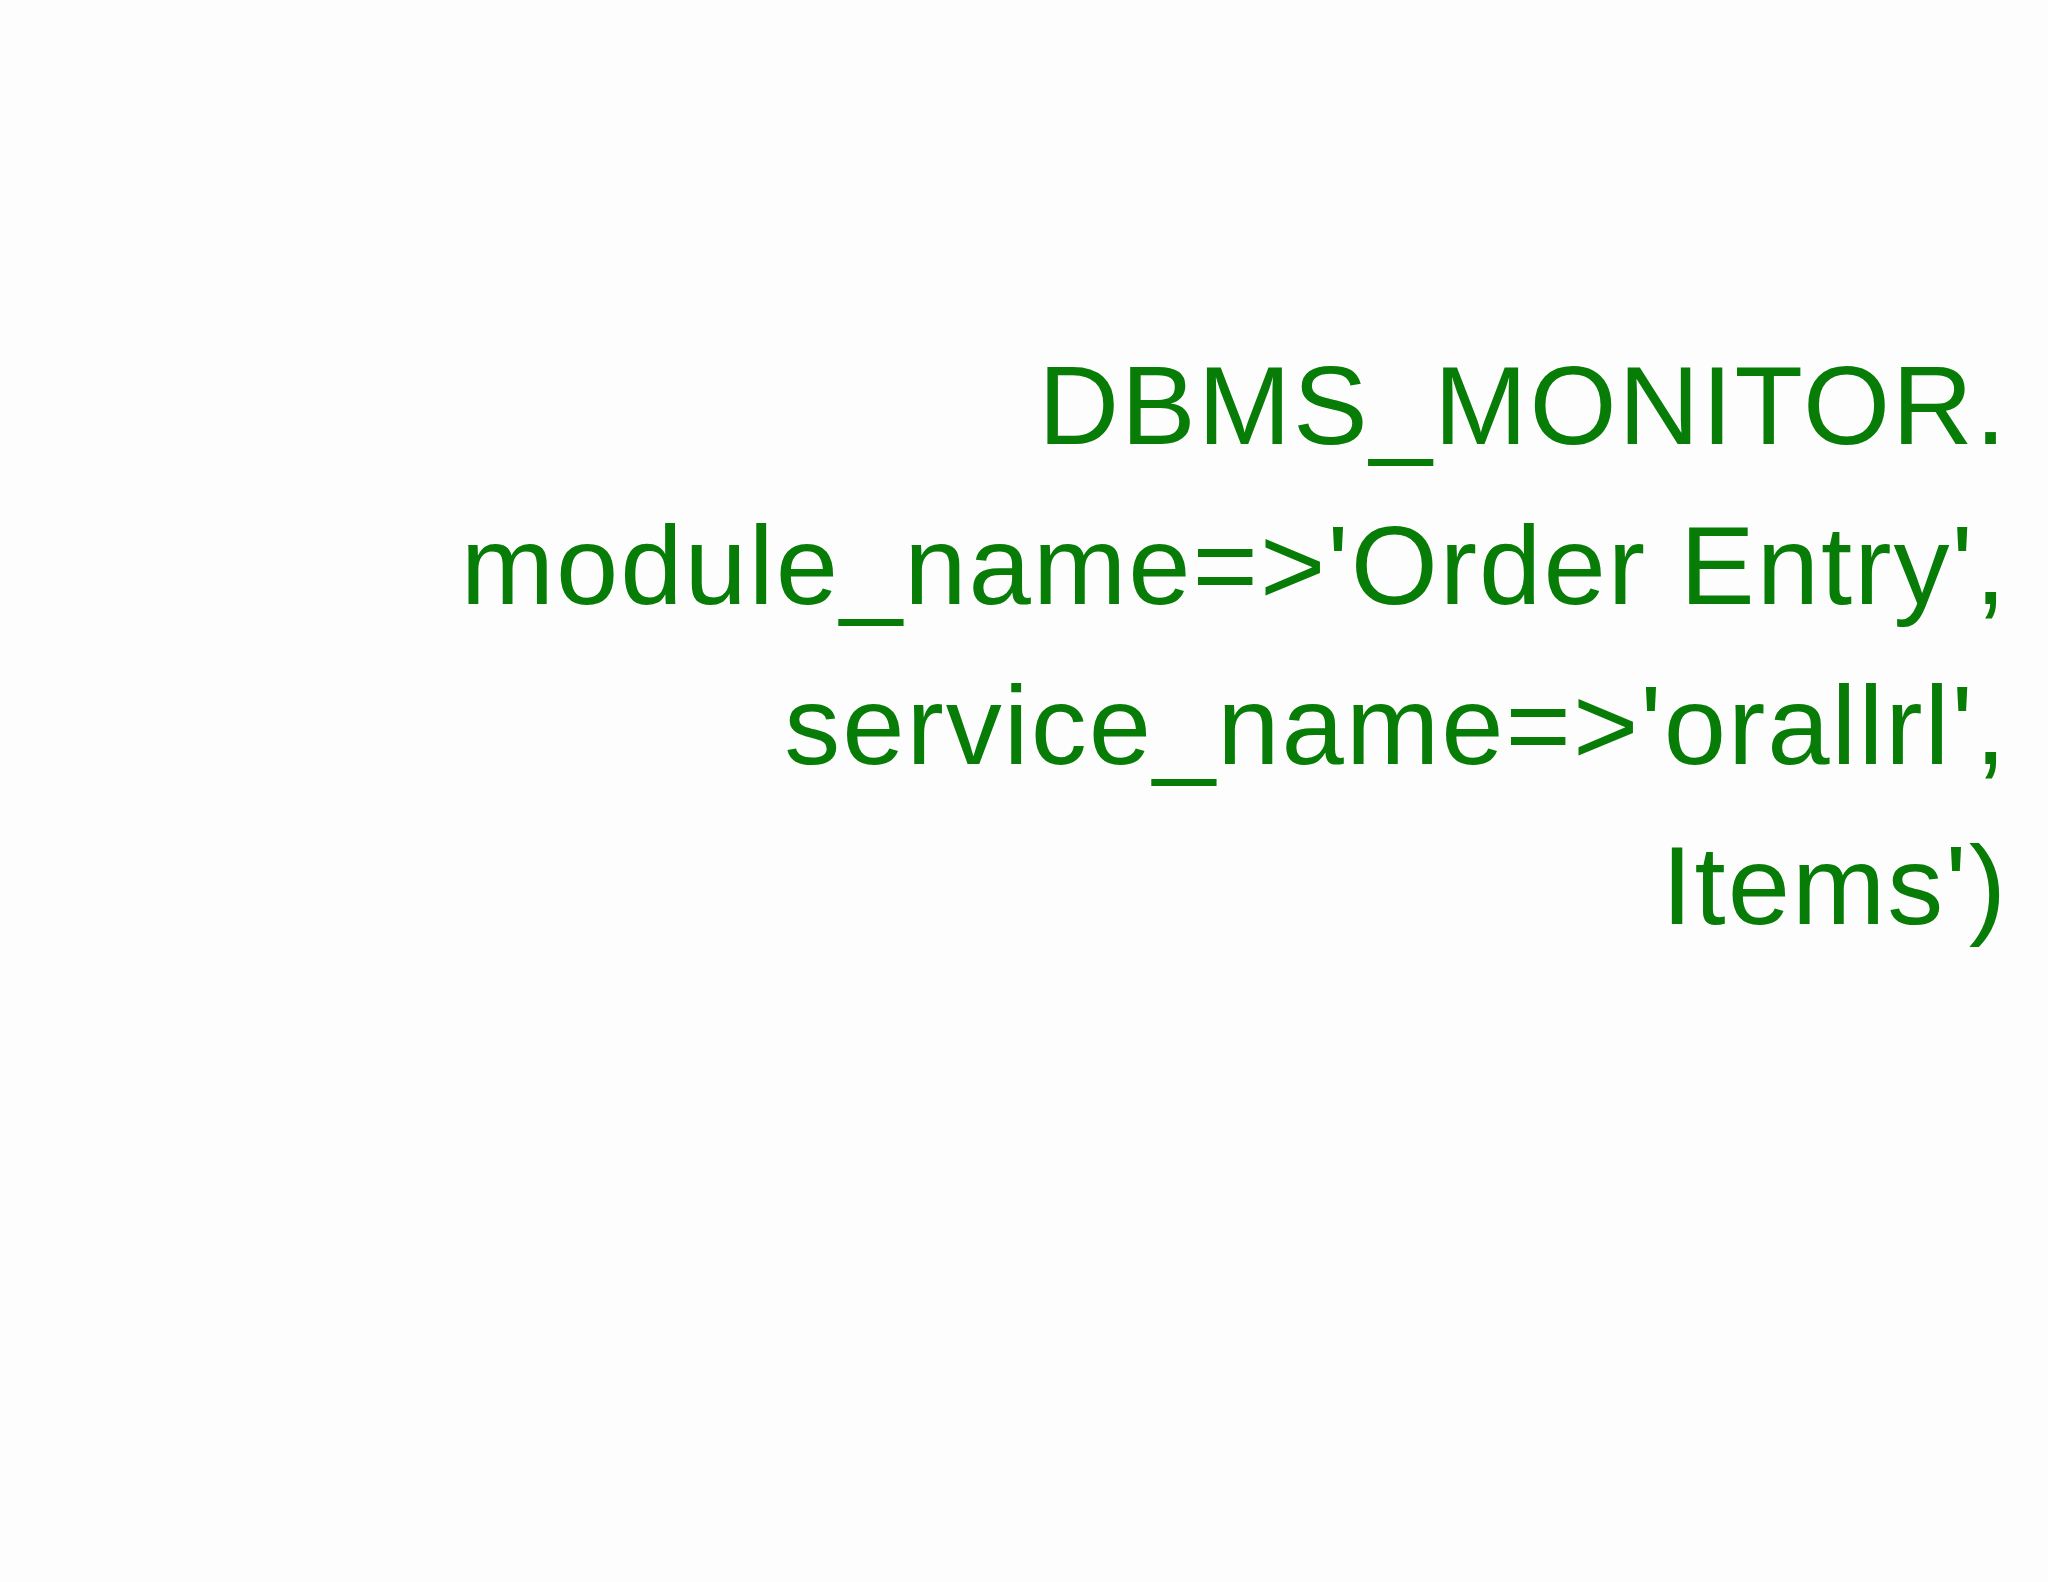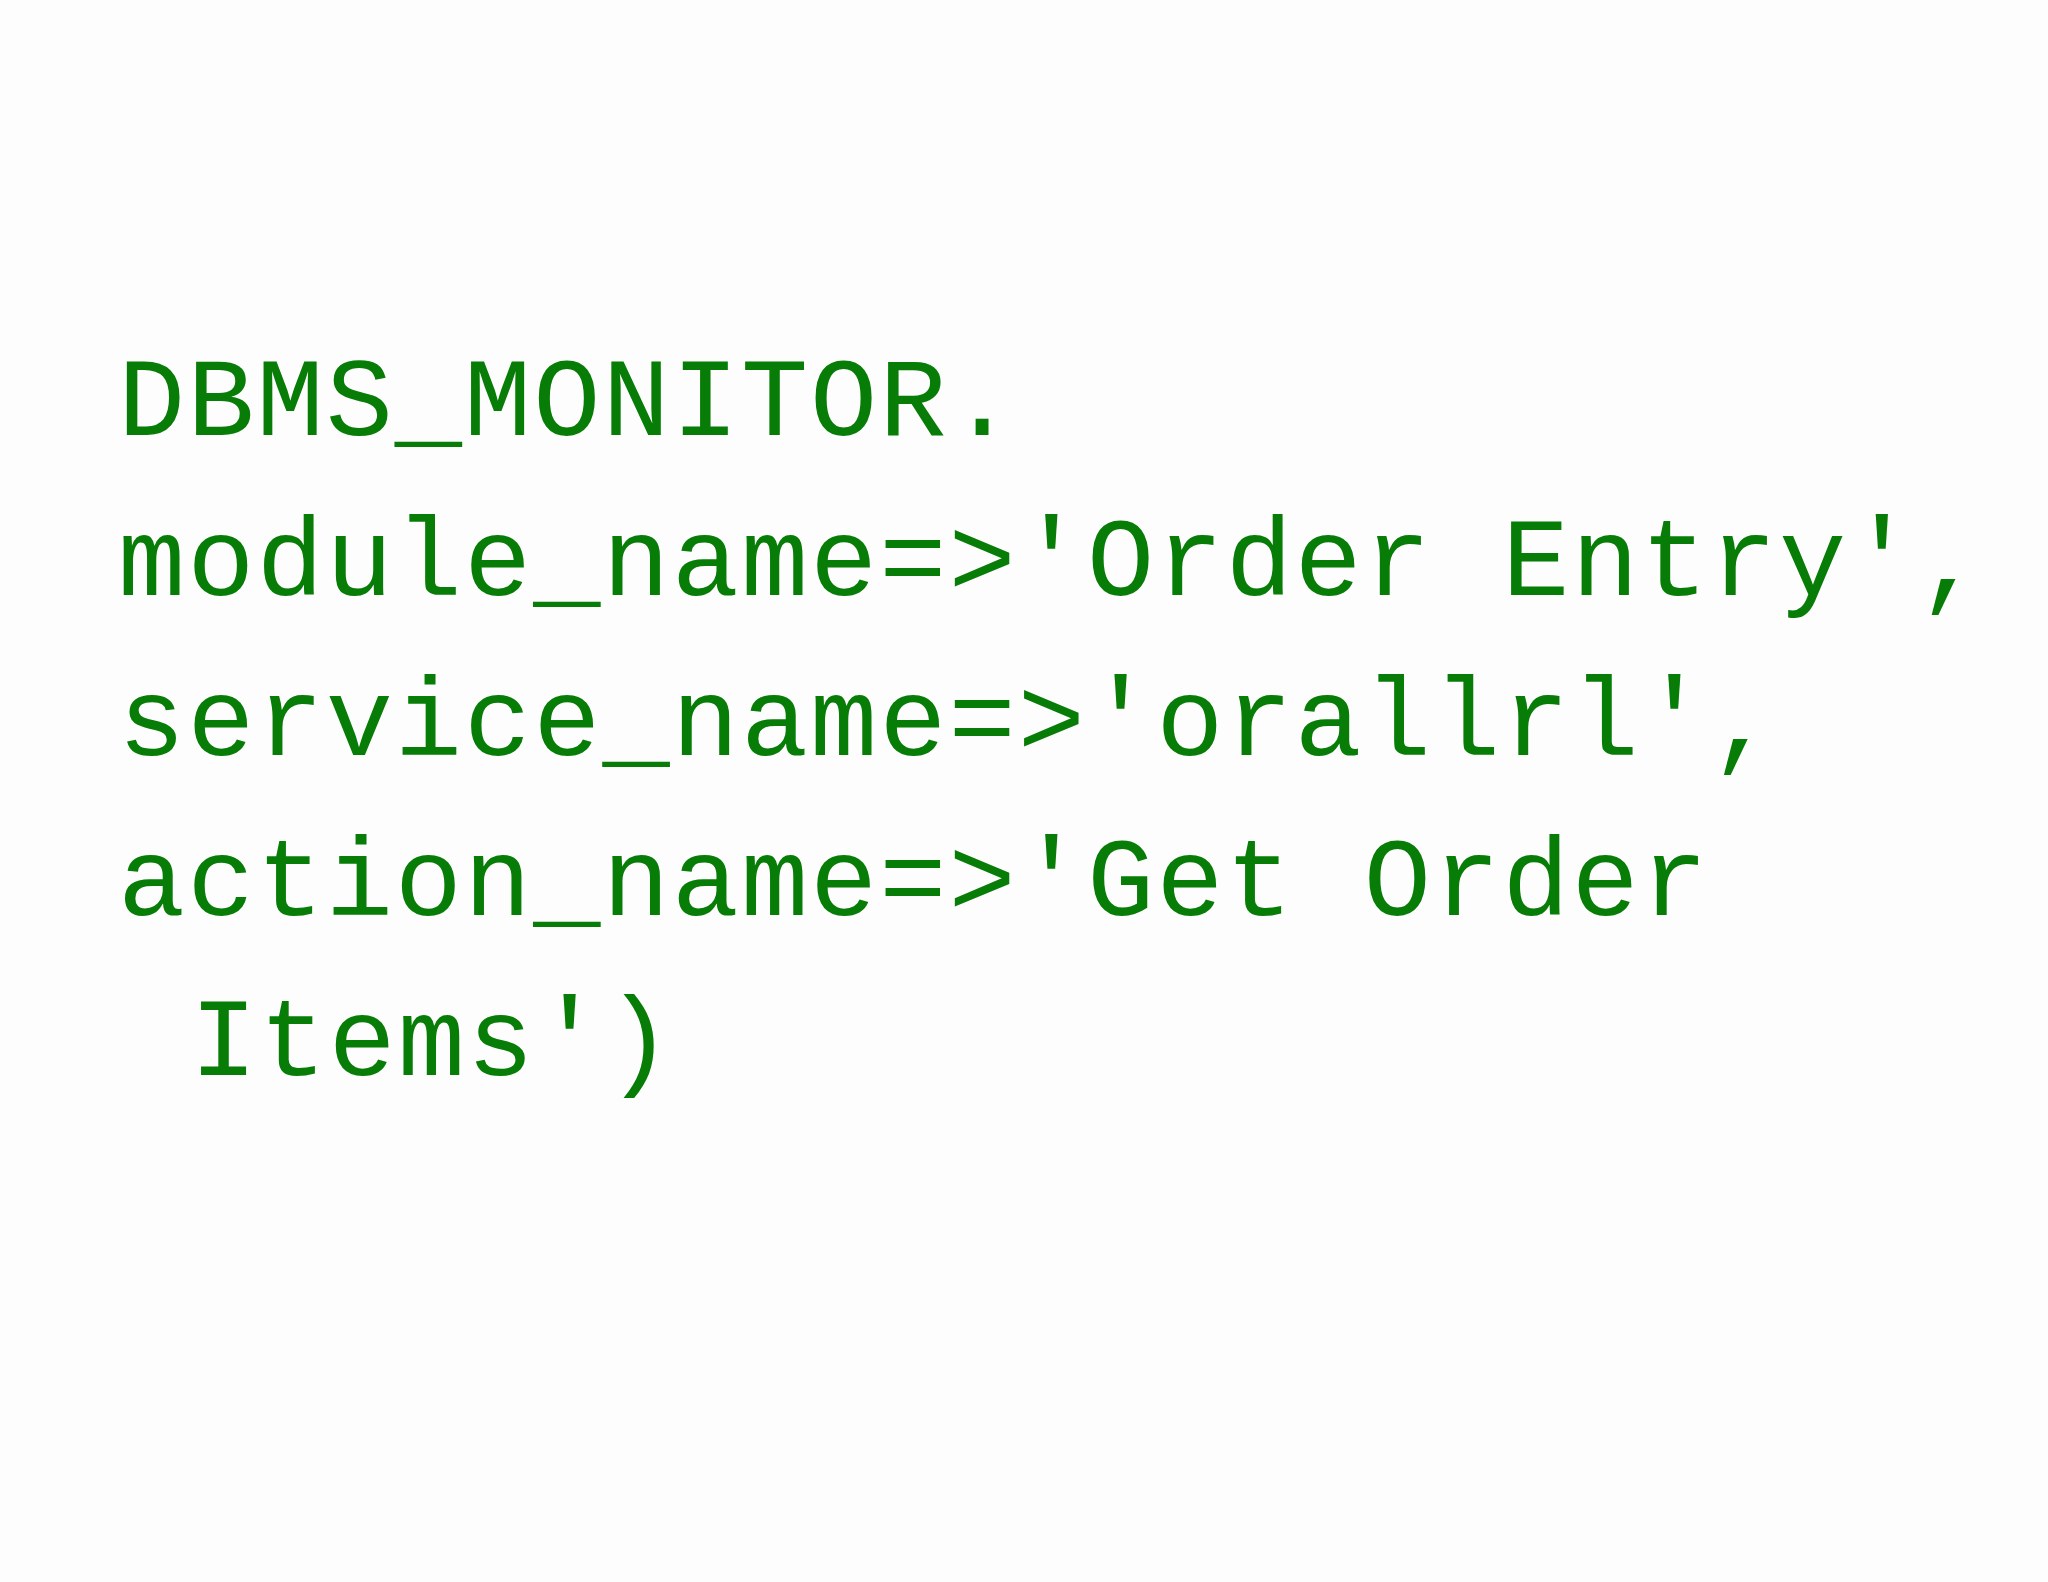--- a/index.html
+++ b/index.html
@@ -17,36 +17,36 @@
     position: absolute;
     inset: 0;
   }
   .code-block {
     position: absolute;
     left: 118px;
     top: 326px;
     right: 40px;
   }
   .code-line {
-    font-family: Liberation Mono, monospace;
+    font-family: Liberation Sans, sans-serif;
     font-size: 112px;
     line-height: 160px;
     letter-spacing: 2px;
     font-weight: 500;
     color: var(--text_green, #077d07);
     white-space: pre;
+    text-align: right;
   }
   .code-line.indented {
     padding-left: 72px;
   }
 </style>
 </head>
 <body>
 
 <main class="slide">
   <div class="code-block">
     <div class="code-line">DBMS_MONITOR.</div>
     <div class="code-line">module_name=&gt;'Order Entry',</div>
     <div class="code-line">service_name=&gt;'orallrl',</div>
-    <div class="code-line">action_name=&gt;'Get Order</div>
     <div class="code-line indented">Items')</div>
   </div>
 </main>
 
 </body></html>

